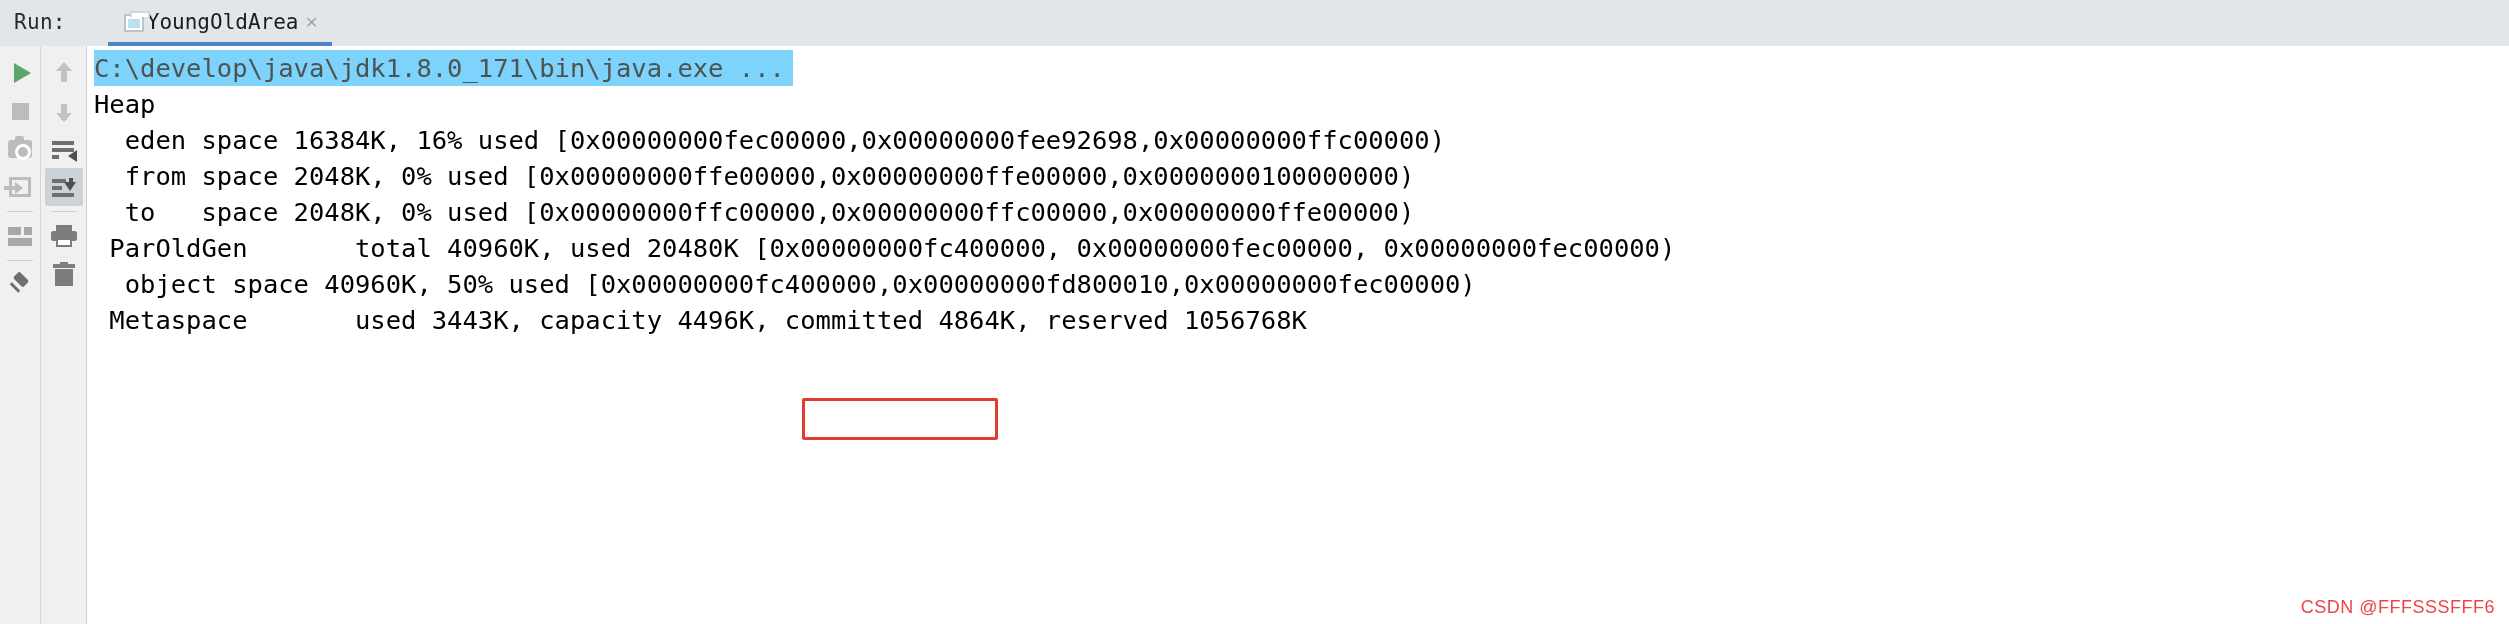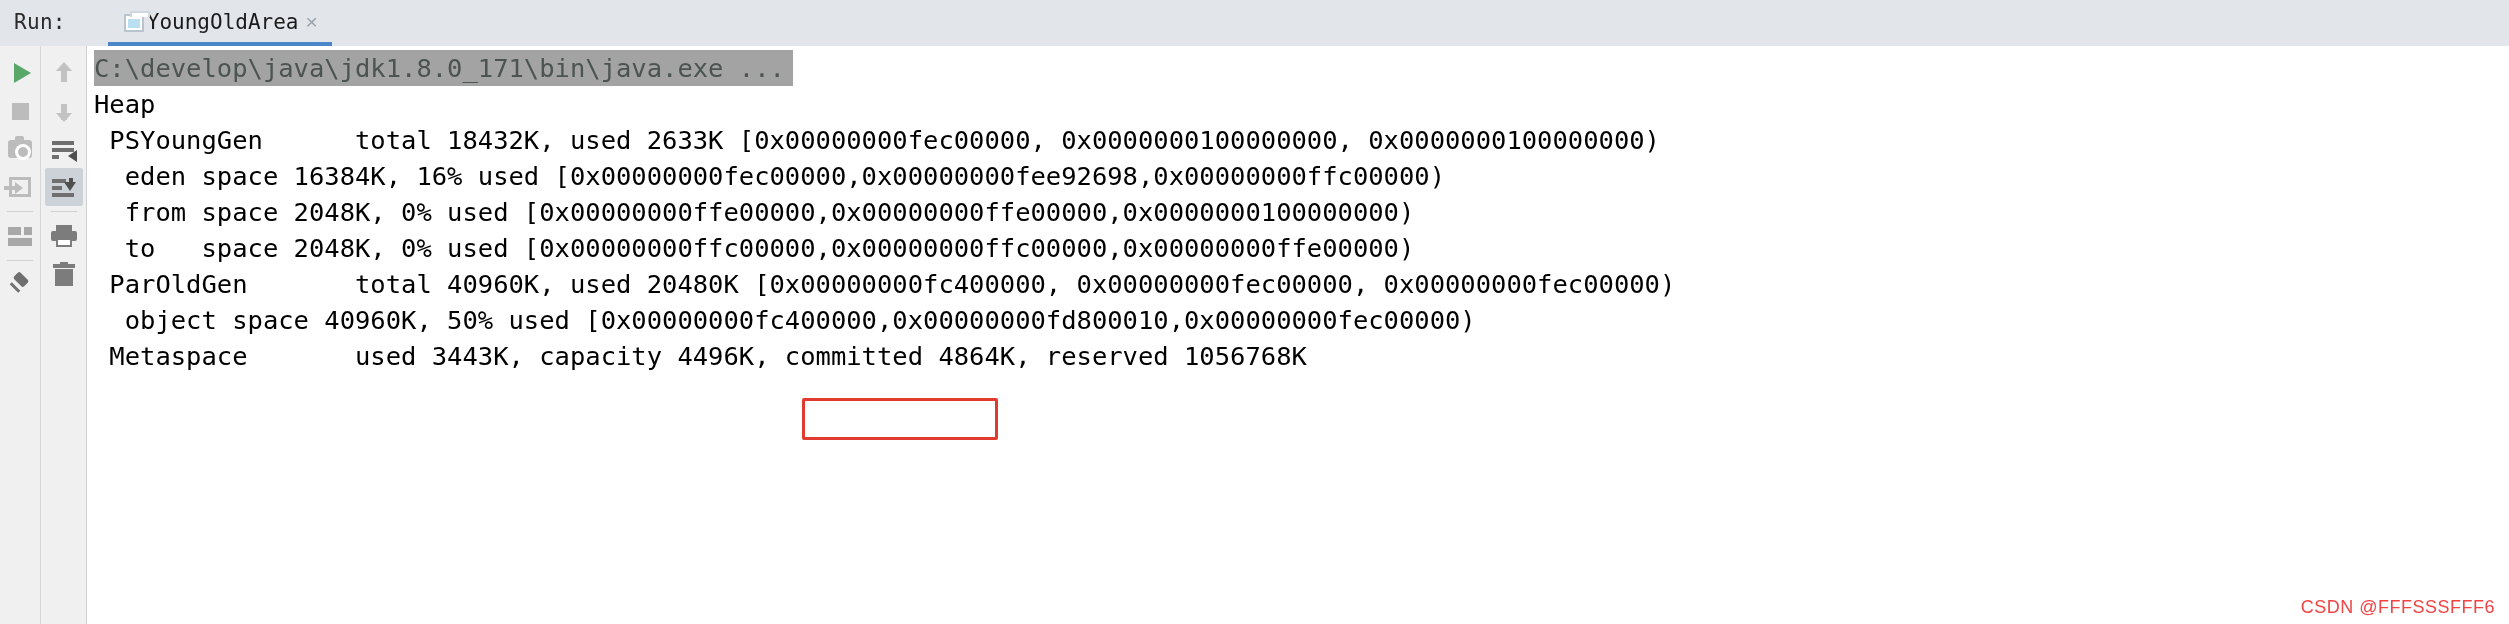--- a/index.html
+++ b/index.html
@@ -154,21 +154,21 @@
   }
   .cline {
     font-family: "DejaVu Sans Mono", "Liberation Mono", monospace;
     font-size: 25.5px; line-height: 36px;
     color: #000000; white-space: pre;
     padding-left: 6px;
     position: relative;
   }
   .cline.cmd {
     color: #4b5450;
-    background: #a3a3a3;
+    background: #7dd3fc;
     display: inline-block;
     padding-right: 8px;
     margin-left: 6px;
     padding-left: 0;
   }
   .cmdwrap { height: 36px; }
   .redbox {
     position: absolute;
     border: 3px solid #e03b2f;
     border-radius: 2px;
@@ -262,21 +262,20 @@
       </span>
     </div>
   </div>
 
   <div class="console">
     <div class="cmdwrap">
       <span class="cline cmd">C:\develop\java\jdk1.8.0_171\bin\java.exe ...</span>
     </div>
     <div id="console-lines">
         <div class="cline">Heap</div>
-        <div class="cline"> PSYoungGen      total 18432K, used 2633K [0x00000000fec00000, 0x0000000100000000, 0x0000000100000000)</div>
         <div class="cline">  eden space 16384K, 16% used [0x00000000fec00000,0x00000000fee92698,0x00000000ffc00000)</div>
         <div class="cline">  from space 2048K, 0% used [0x00000000ffe00000,0x00000000ffe00000,0x0000000100000000)</div>
         <div class="cline">  to   space 2048K, 0% used [0x00000000ffc00000,0x00000000ffc00000,0x00000000ffe00000)</div>
         <div class="cline"> ParOldGen       total 40960K, used 20480K [0x00000000fc400000, 0x00000000fec00000, 0x00000000fec00000)</div>
         <div class="cline">  object space 40960K, 50% used [0x00000000fc400000,0x00000000fd800010,0x00000000fec00000)</div>
         <div class="cline"> Metaspace       used 3443K, capacity 4496K, committed 4864K, reserved 1056768K</div>
       </div>
     <div class="redbox" style="left: 714px; top: 352px; width: 196px; height: 42px; border-color: rgb(224, 59, 47);"></div>
   </div>
 

